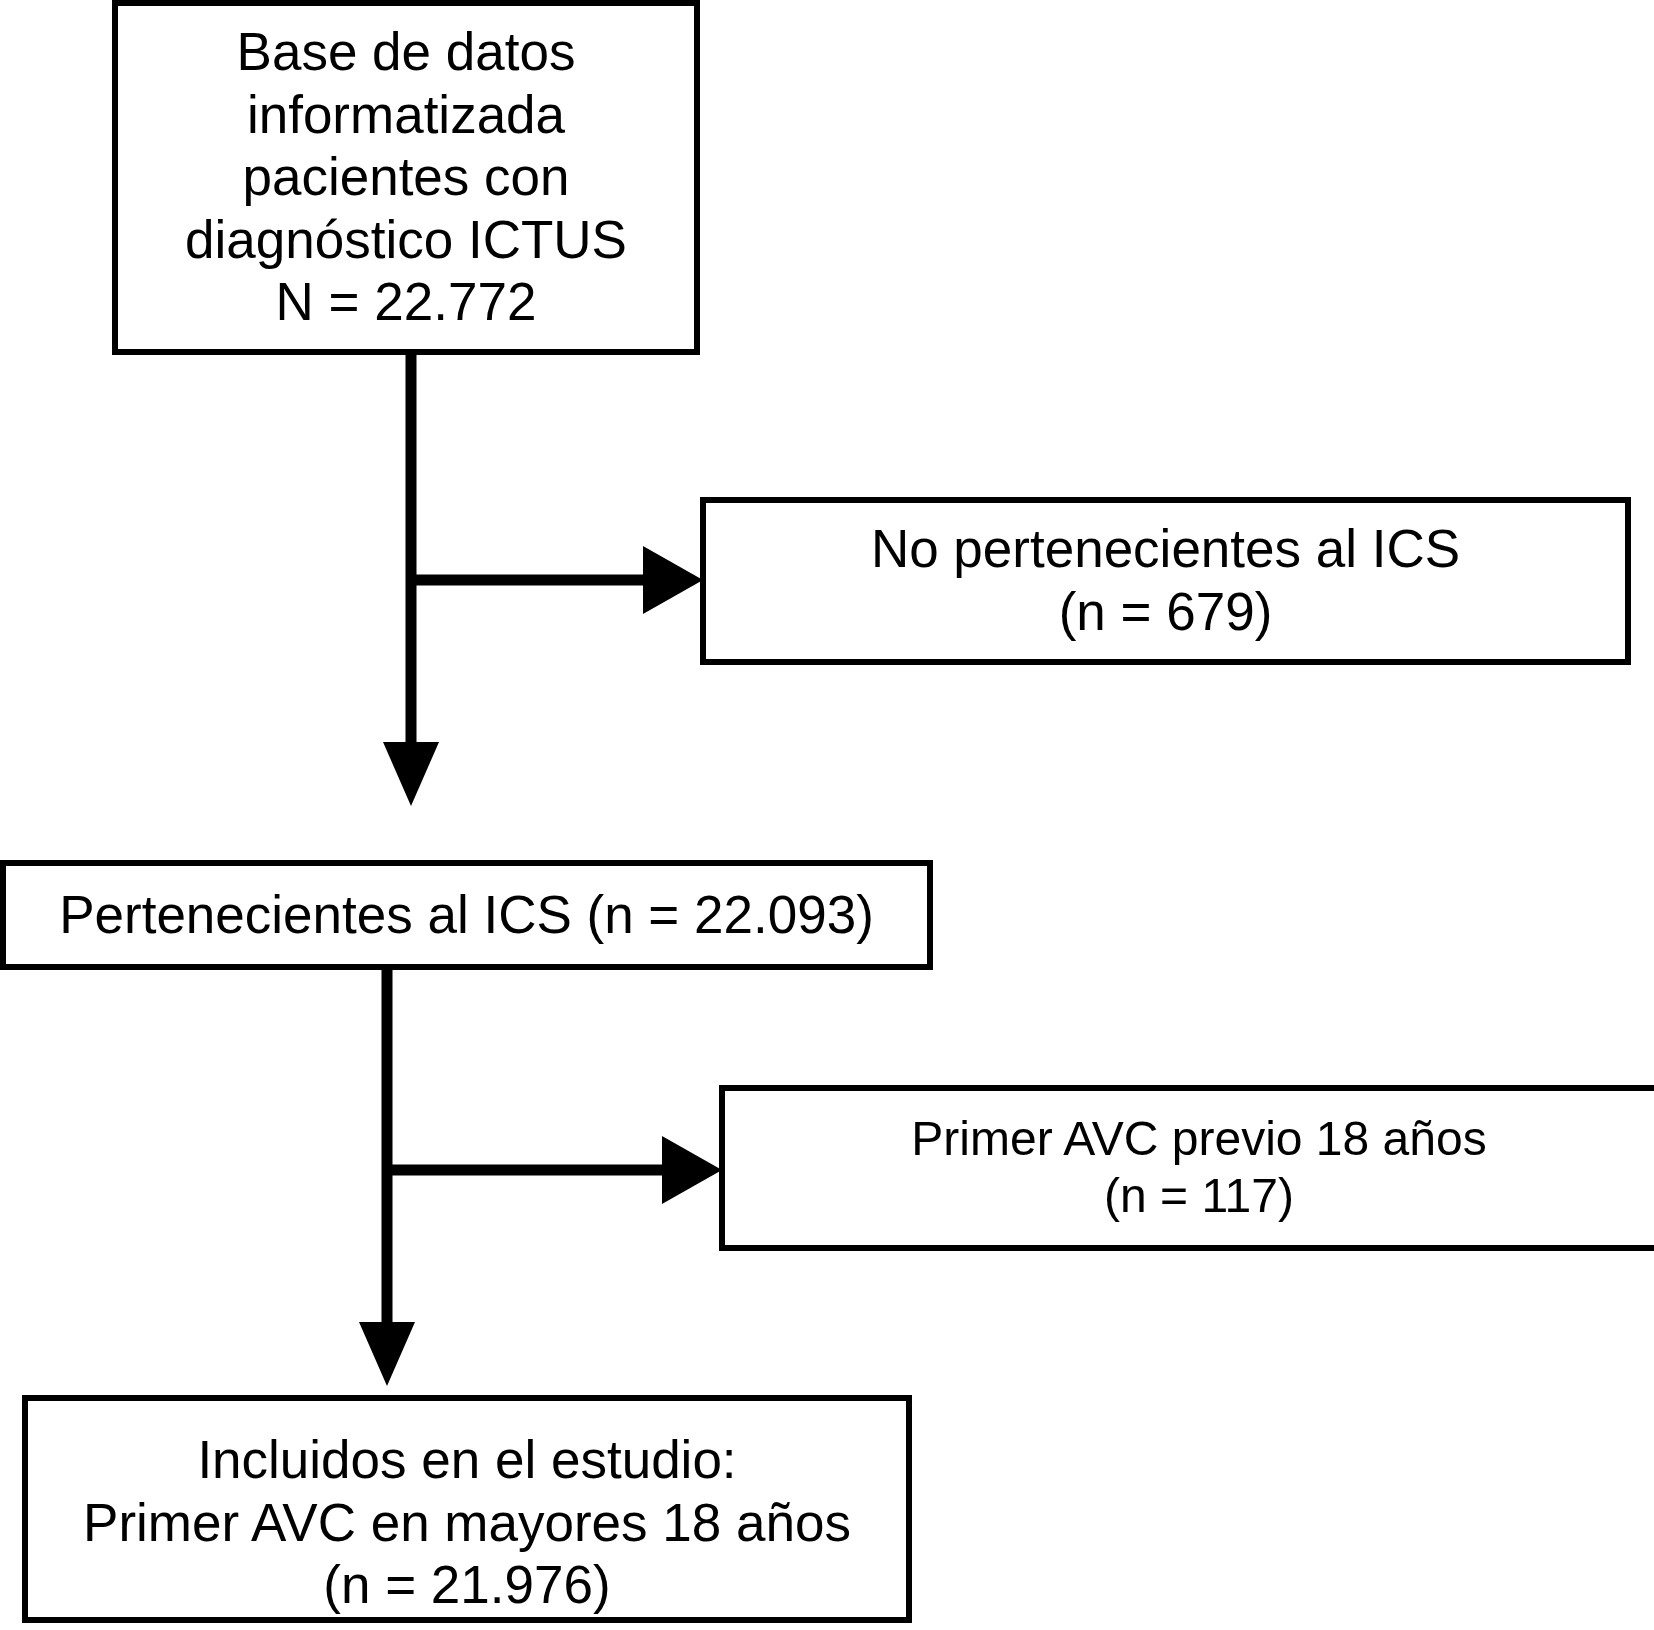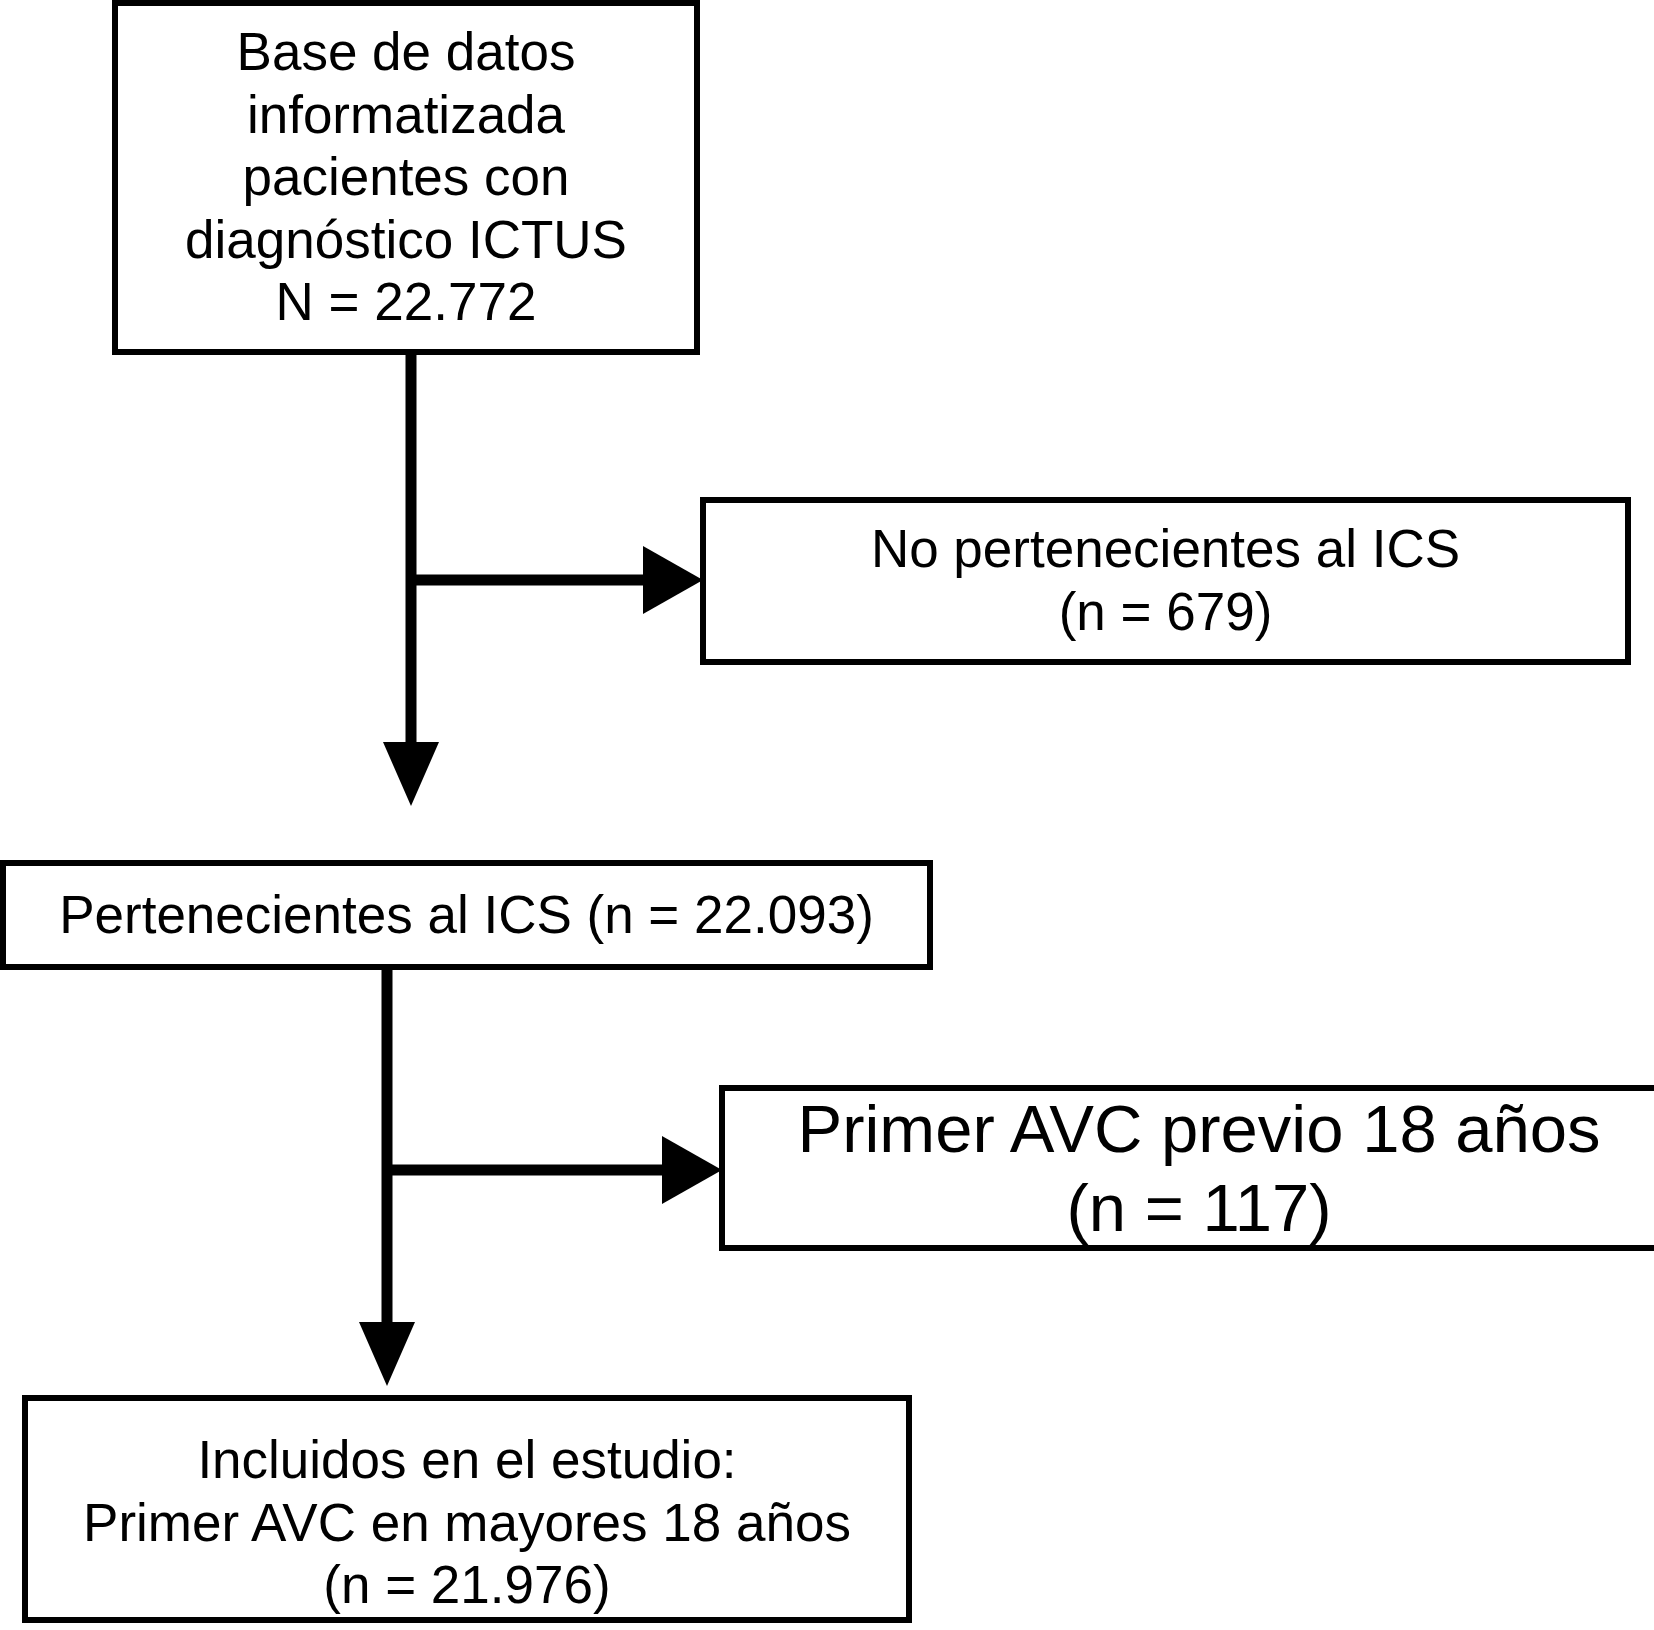--- a/index.html
+++ b/index.html
@@ -46,21 +46,21 @@
   #box-source      { left: 112px;  top: 0px;    width: 588px;  height: 355px; }
   #box-source .node-text { font-size: 53px; }
 
   #box-excl-ics    { left: 700px;  top: 497px;  width: 931px;  height: 168px; }
   #box-excl-ics .node-text { font-size: 53px; }
 
   #box-belong-ics  { left: 0px;    top: 860px;  width: 933px;  height: 110px; }
   #box-belong-ics .node-text { font-size: 53px; }
 
   #box-excl-avc    { left: 719px;  top: 1085px; width: 960px;  height: 166px; }
-  #box-excl-avc .node-text { font-size: 67px; }
+  #box-excl-avc .node-text { font-size: 48px; }
 
   #box-included    { left: 22px;   top: 1395px; width: 890px;  height: 228px; }
   #box-included .node-text { font-size: 53px; margin-top: 28px; }
 </style>
 </head>
 <body>
 
 <div id="canvas">
 
   <svg class="flow-svg" viewBox="0 0 1654 1630" aria-hidden="true">

